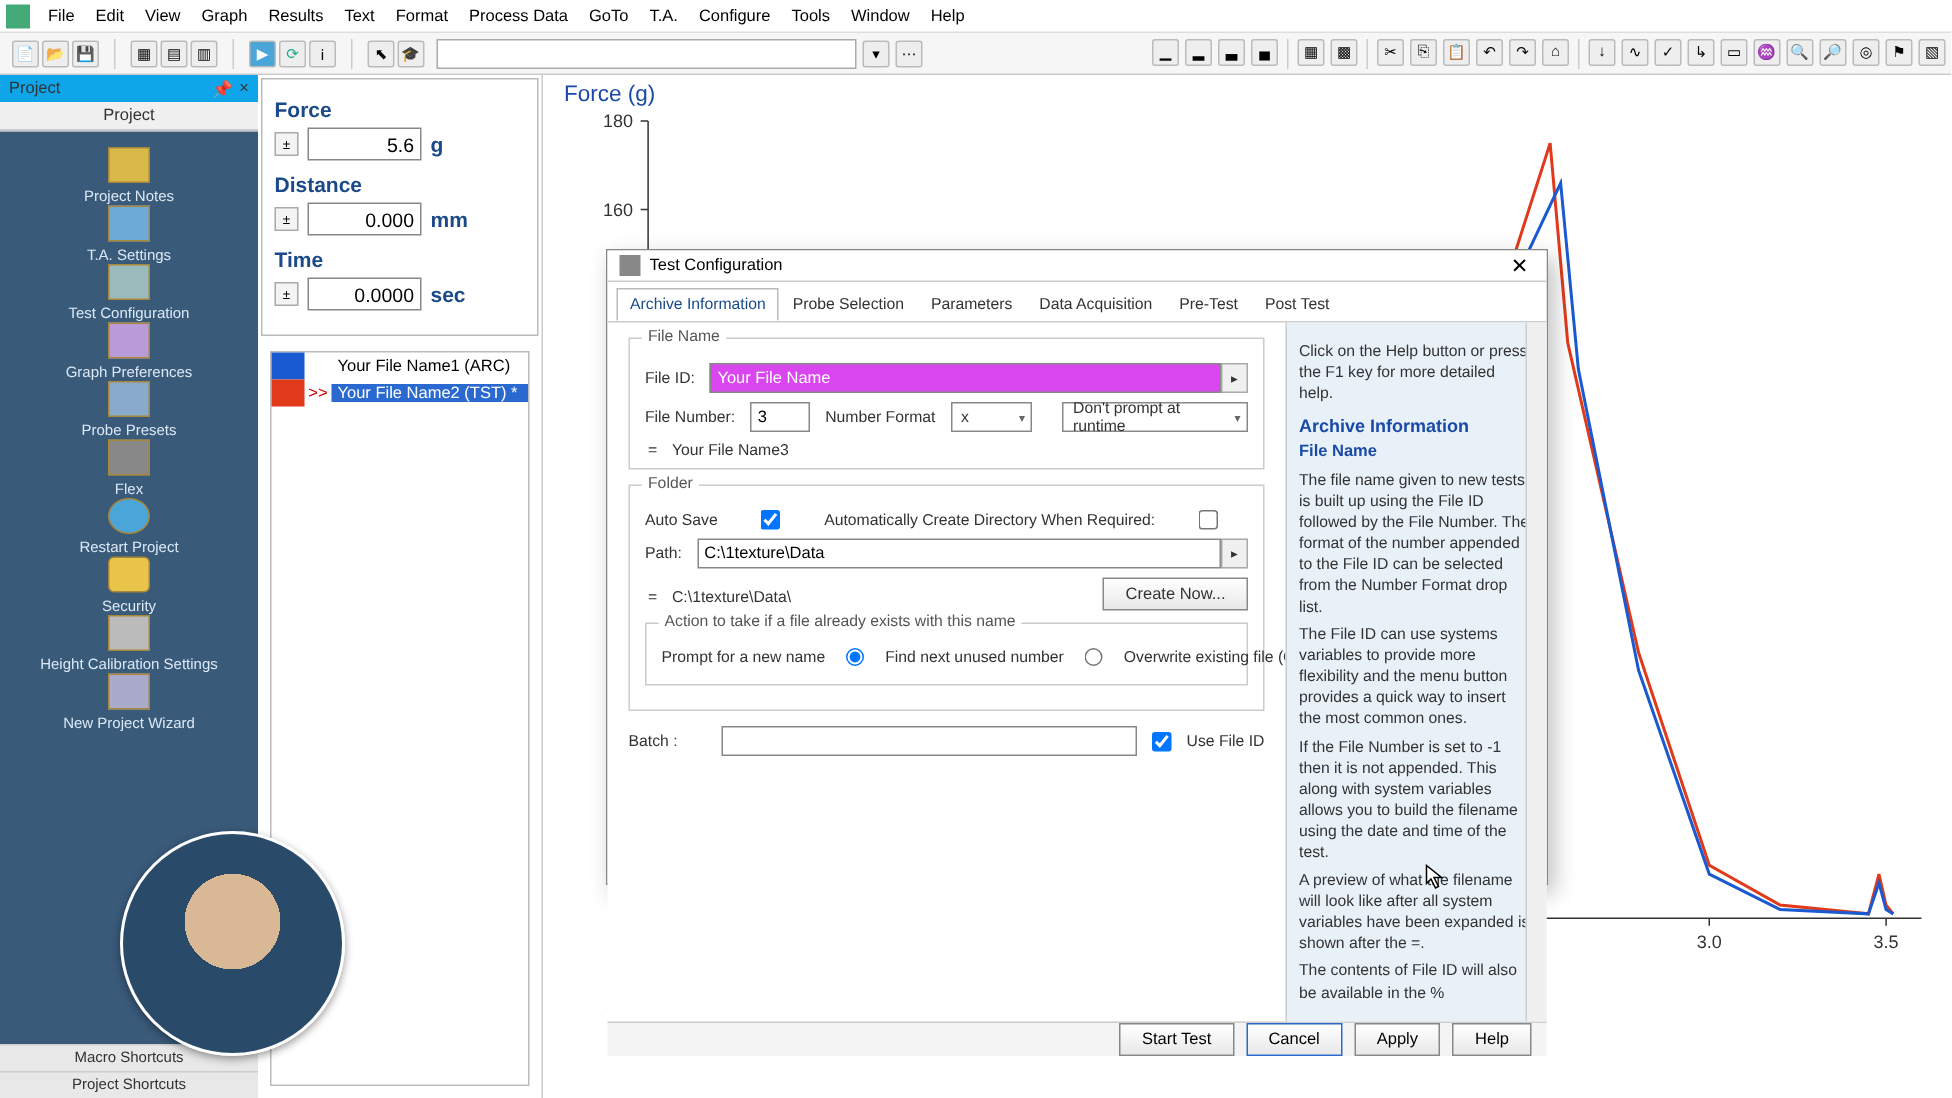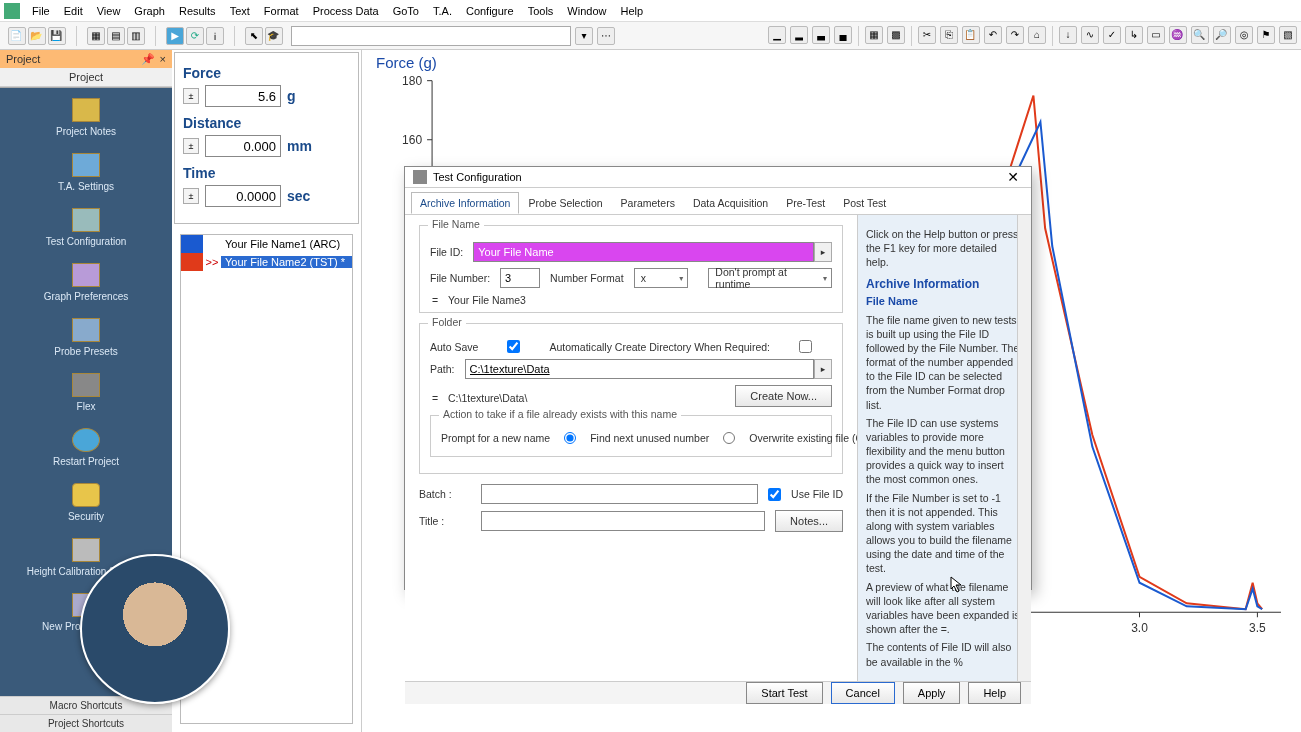--- a/index.html
+++ b/index.html
@@ -16,24 +16,24 @@
 .tb-sep { width: 1px; height: 20px; background: #ccc; margin: 0 2px; }
 .tb-btn { width: 18px; height: 18px; background: #eee; border: 1px solid #bbb; border-radius: 2px; display: flex; align-items: center; justify-content: center; font-size: 10px; }
 .tb-dropdown { width: 280px; height: 20px; border: 1px solid #aaa; background: #fff; }
 .tb-right { margin-left: auto; display: flex; gap: 4px; }
 
 
 .main-row { display: flex; height: calc(100% - 50px); }
 
 
 .project-panel { width: 172px; background: #3a5a7a; display: flex; flex-direction: column; }
-.project-header { background: #fdba74; color: #333; border-bottom: 1px solid #aaa; font-size: 11px; }
+.project-header { background: #0ea5e9; color: #333; border-bottom: 1px solid #aaa; font-size: 11px; }
 .project-header .bar { height: 18px; display: flex; align-items: center; padding: 0 6px; justify-content: space-between; }
 .project-header .title { text-align: center; padding: 3px 0; background: #f0f0f0; border-bottom: 1px solid #ccc; }
-.project-body { flex: 1; overflow: hidden; display: flex; flex-direction: column; align-items: center; padding-top: 10px; gap: 16px; color: #dbe8f5; font-size: 10px; }
+.project-body { flex: 1; overflow: hidden; display: flex; flex-direction: column; align-items: center; padding-top: 10px; color: #dbe8f5; font-size: 10px; }
 .proj-item { display: flex; flex-direction: column; align-items: center; gap: 4px; cursor: default; text-align: center; }
 .proj-icon { width: 28px; height: 24px; background: #d9b84a; border: 1px solid #a8873a; }
 .proj-icon.settings { background: #6eaad8; }
 .proj-icon.config { background: #9bb; }
 .proj-icon.graph { background: #b89bd8; }
 .proj-icon.probe { background: #8ac; }
 .proj-icon.flex { background: #888; }
 .proj-icon.restart { background: #4aa6d8; border-radius: 50%; }
 .proj-icon.security { background: #e8c54a; border-radius: 4px; }
 .proj-icon.height { background: #bbb; }
@@ -396,21 +396,21 @@
           <input type="checkbox" class="chk" checked="" style="">
           <label>Automatically Create Directory When Required:</label>
           <input type="checkbox" class="chk" style="">
           <div style="flex:1"></div>
           <label>Capture Video:</label>
 
         </div>
         <div class="form-row">
           <label>Path:</label>
           <div style="flex:1;display:flex">
-            <input class="txt" style="flex: 1 1 0%; text-decoration: underline;" value="C:\1texture\Data">
+            <input class="txt" style="flex: 1 1 0%;" value="C:\1texture\Data">
             <div class="mini-btn">▸</div>
           </div>
         </div>
         <div class="form-row" style="justify-content:space-between">
           <div class="preview-row">
             <span class="exp">=</span>
             <span>C:\1texture\Data\</span>
           </div>
           <div class="btn">Create Now...</div>
         </div>
@@ -425,25 +425,20 @@
 
           </div>
         </div>
       </div>
 
       <div class="form-row">
         <label style="width:52px">Batch :</label>
         <input class="txt" style="flex: 1 1 0%;">
         <input type="checkbox" class="chk" checked="" style="">
         <label>Use File ID</label>
-      </div>
-      <div class="form-row">
-        <label style="width:52px">Title :</label>
-        <input class="txt" style="flex: 1 1 0%;">
-        <div class="btn">Notes...</div>
       </div>
     </div>
 
     <div class="dlg-help">
       <p>Click on the Help button or press the F1 key for more detailed help.</p>
       <h3>Archive Information</h3>
       <h4>File Name</h4>
       <p>The file name given to new tests is built up using the File ID followed by the File Number. The format of the number appended to the File ID can be selected from the Number Format drop list.</p>
       <p>The File ID can use systems variables to provide more flexibility and the menu button provides a quick way to insert the most common ones.</p>
       <p>If the File Number is set to -1 then it is not appended. This along with system variables allows you to build the filename using the date and time of the test.</p>

